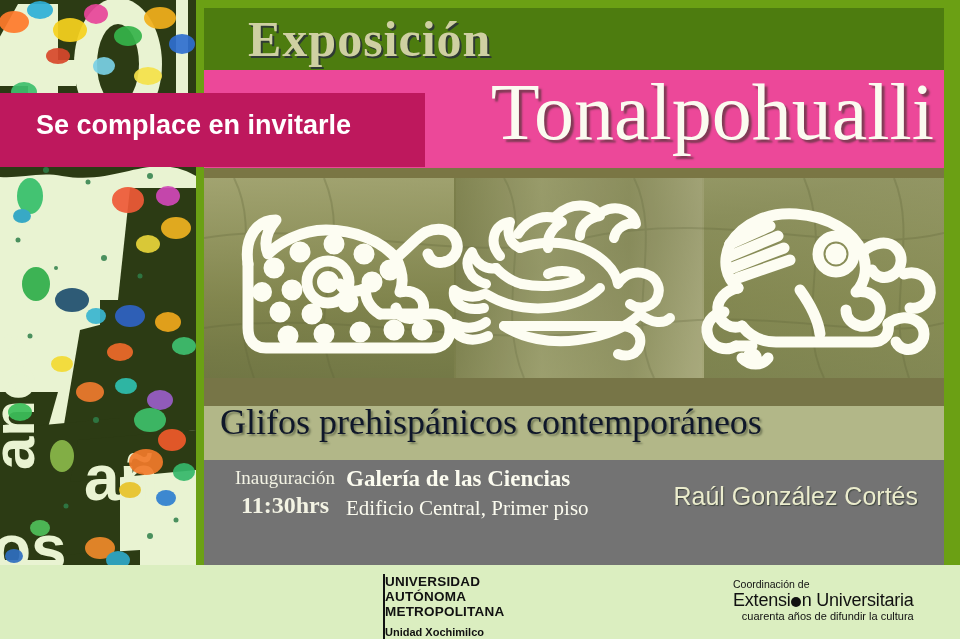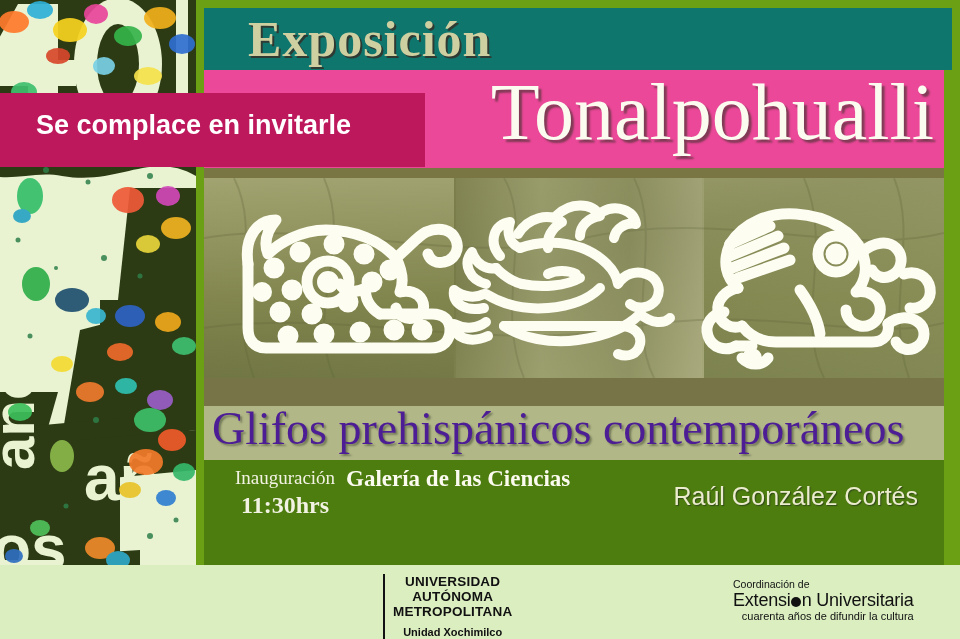--- a/index.html
+++ b/index.html
@@ -26,22 +26,21 @@
   }
 
   
   .content{
     position:absolute;left:196px;top:0;width:748px;height:549px;
   }
 
   
   .band-exposicion{
     position:absolute;left:8px;top:8px;width:740px;height:62px;
-    background:#0f766e;
-    padding-left:8px;
+    background:#4d7c0f;
   }
   .exposicion-text{
     position:absolute;left:44px;top:6px;
     font-family:"Liberation Serif",serif;
     font-size:50px;font-weight:bold;line-height:1;
     color:#cfd0a2;
     text-shadow:2px 2px 0 #2f3a33;
     letter-spacing:1px;
   }
 
@@ -78,32 +77,32 @@
     position:absolute;left:8px;top:378px;width:740px;height:28px;
     background:#777547;
   }
 
   
   .band-glifos{
     position:absolute;left:8px;top:406px;width:740px;height:54px;
     background:#b2b788;
   }
   .glifos-text{
-    position:absolute;left:8px;top:-6px;
+    position:absolute;left:16px;top:-6px;
     font-family:"Liberation Serif",serif;
-    font-size:46px;line-height:1.25;
-    color:#4c1d95;
+    font-size:36px;line-height:1.25;
+    color:#0f172a;
     text-shadow:2px 2px 2px rgba(40,48,30,.45);
     white-space:nowrap;
   }
 
   
   .band-info{
     position:absolute;left:8px;top:460px;width:740px;height:107px;
-    background:#4d7c0f;
+    background:#737373;
   }
   .info-left{
     position:absolute;left:16px;top:6px;width:130px;text-align:center;
     font-family:"Liberation Serif",serif;color:#f3f3e4;
   }
   .info-left .lbl{font-size:19px;line-height:1.25;}
   .info-left .hrs{font-size:24px;font-weight:bold;line-height:1.25;}
   .info-mid{
     position:absolute;left:142px;top:4px;
     font-family:"Liberation Serif",serif;color:#fbfbef;
@@ -125,22 +124,22 @@
     background:#dbeec0;
   }
   .logo-uam{position:absolute;left:376px;top:9px;display:flex;align-items:flex-start;}
   .uam-mark{position:relative;width:86px;}
   .uam-tag{
     background:#111;color:#dbeec0;font-size:7.5px;font-weight:bold;
     text-align:center;padding:1px 0 1.5px;letter-spacing:.1px;
     font-family:"Liberation Sans",sans-serif;margin-top:1px;
   }
   .uam-words{
-    margin-left:7px;padding-left:8px;border-left:2px solid #111;
-    font-family:"Liberation Sans",sans-serif;color:#111;text-align:center;
+    margin-left:7px;border-left:2px solid #111;
+    font-family:"Liberation Sans",sans-serif;color:#111;
   }
   .uam-words .w{font-size:13.5px;font-weight:bold;line-height:1.12;letter-spacing:.2px;}
   .uam-words .sub{font-size:11px;font-weight:bold;line-height:1.3;margin-top:6px;}
 
   .logo-coord{position:absolute;left:733px;top:13px;font-family:"Liberation Sans",sans-serif;color:#111;}
   .logo-coord .c1{font-size:10.5px;line-height:1.15;}
   .logo-coord .c2{font-size:18px;line-height:1.12;letter-spacing:-.2px;}
   .logo-coord .c3{font-size:11px;line-height:1.2;text-align:right;margin-top:0;}
   .dotchar{display:inline-block;width:10px;height:10px;border-radius:50%;background:#111;vertical-align:-1px;margin:0 .5px;}
 </style>
@@ -376,20 +375,21 @@
       <div class="glifos-text">Glifos prehispánicos contemporáneos</div>
     </div>
 
     <div class="band-info">
       <div class="info-left">
         <div class="lbl">Inauguración</div>
         <div class="hrs">11:30hrs</div>
       </div>
       <div class="info-mid">
         <div class="l2">Galería de las Ciencias</div>
+        <div class="l3">Edificio Central, Primer piso</div>
       </div>
       <div class="artist">Raúl González Cortés</div>
     </div>
   </div>
 
   <div style="position:absolute;left:0;top:93px;width:425px;height:74px;background:#be185d;">
     <div style="position:absolute;left:36px;top:17px;font-size:27px;font-weight:bold;color:#ffffff;font-family:'Liberation Sans',sans-serif;">Se complace en invitarle</div>
   </div>
 
   <div class="footer">

